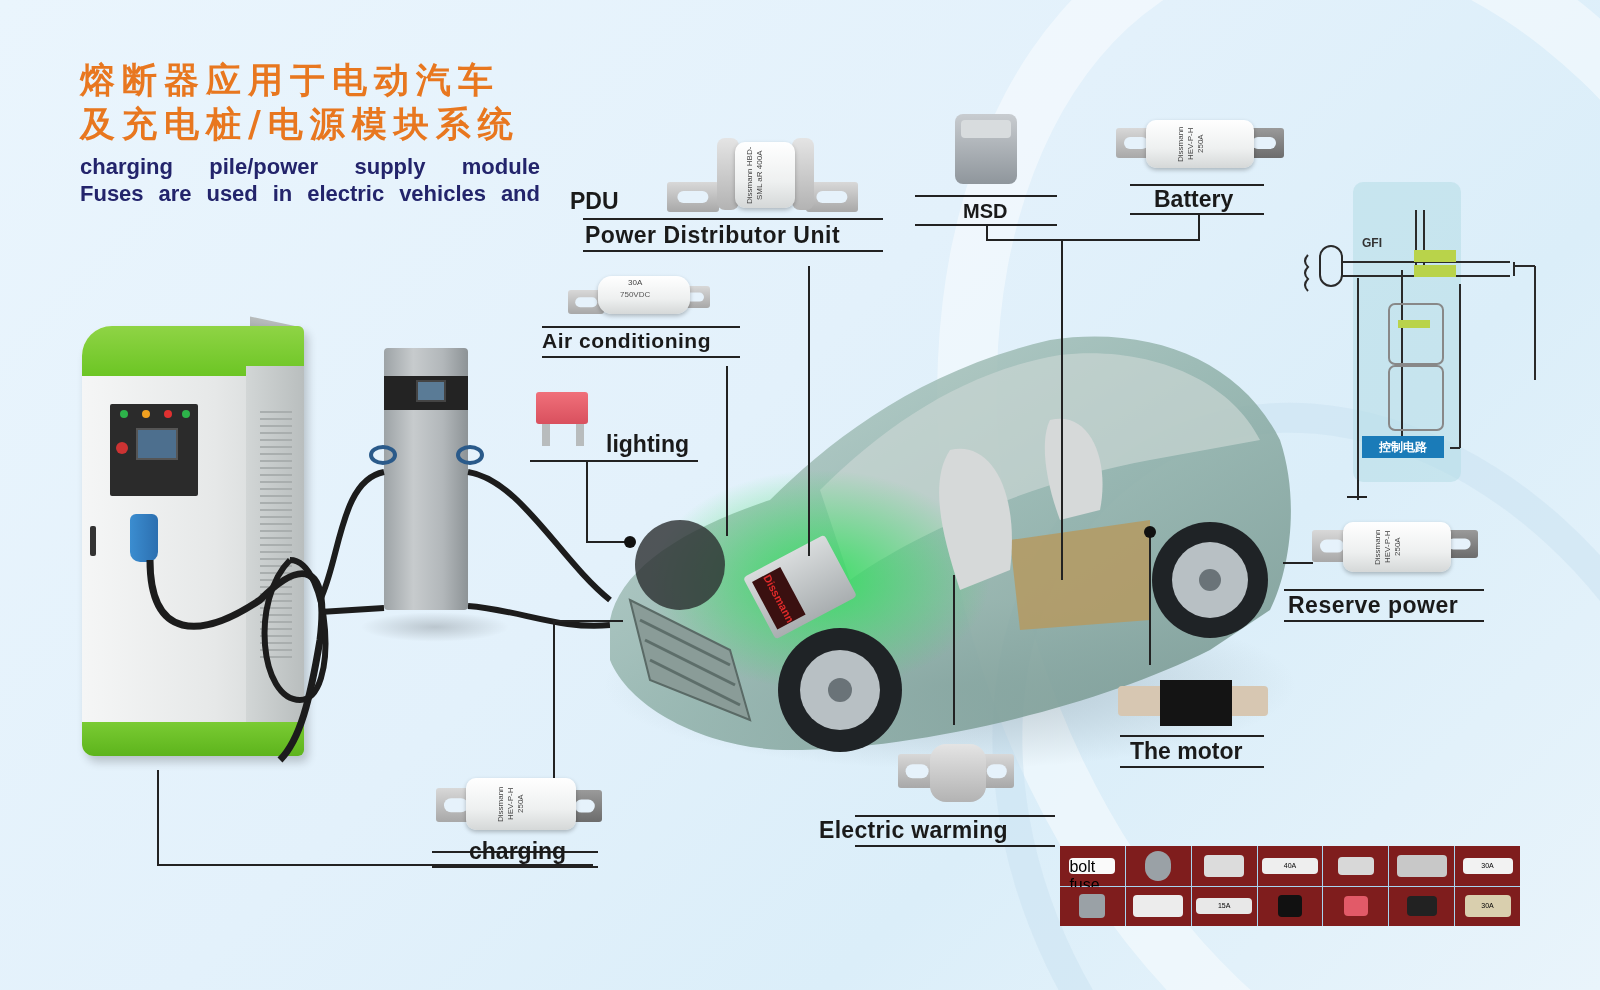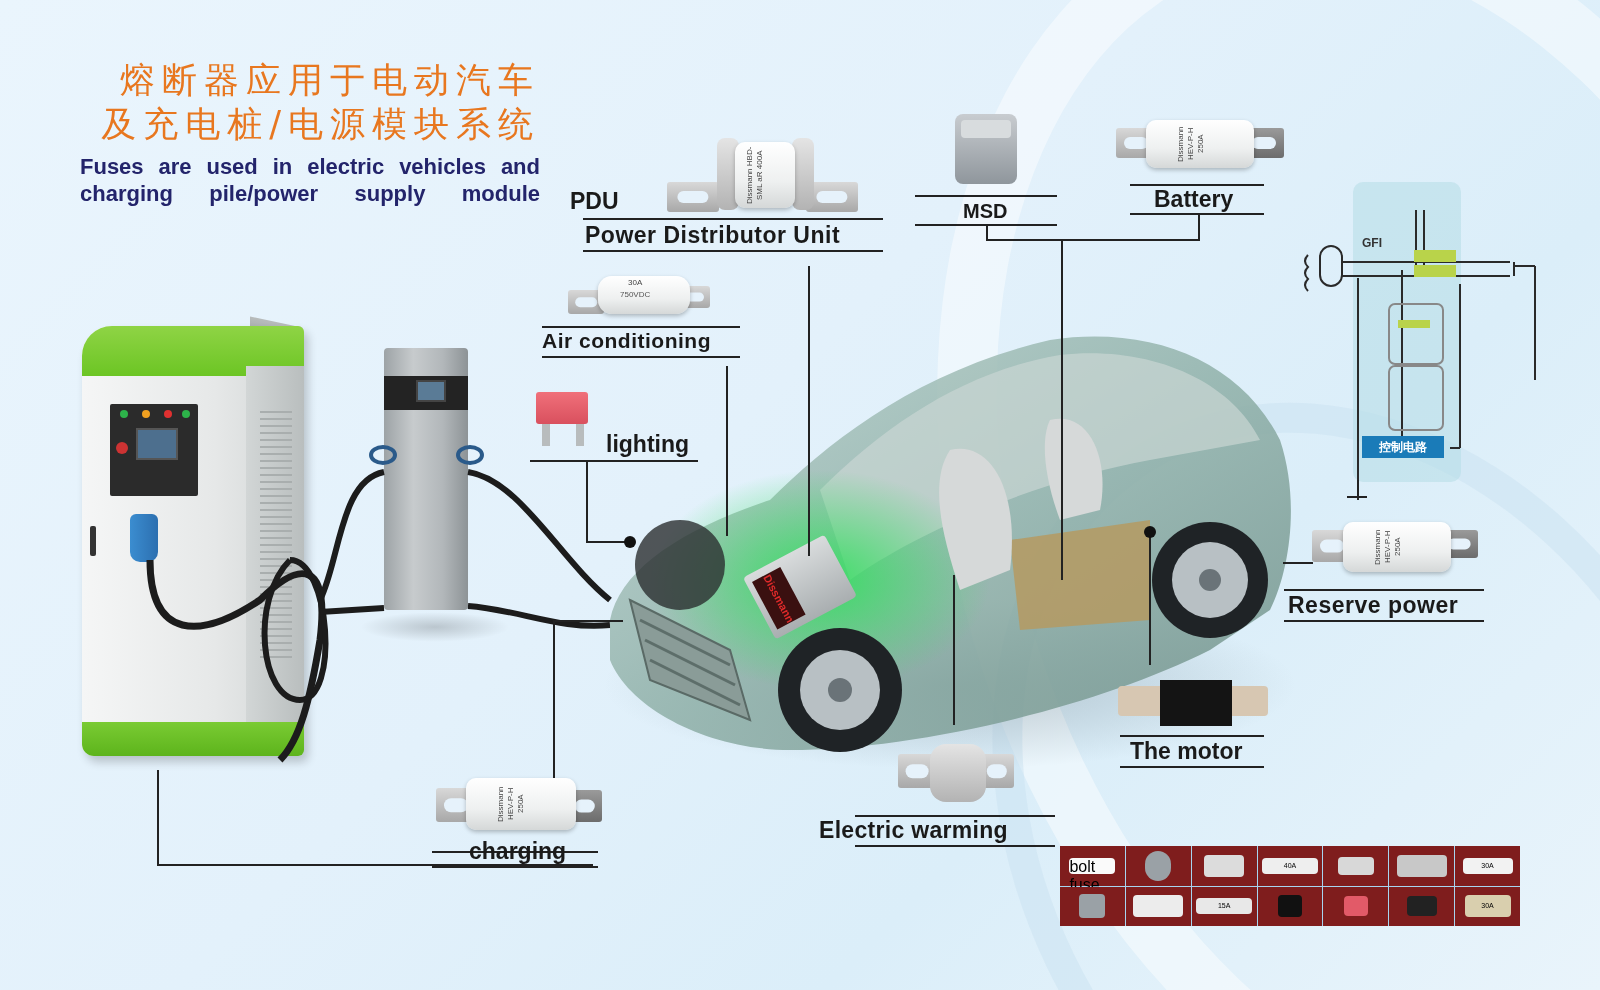--- a/index.html
+++ b/index.html
@@ -8,24 +8,23 @@
     position: relative;
     font-family: "Liberation Sans", "DejaVu Sans", sans-serif;
     background: linear-gradient(135deg, #eaf5fd 0%, #e3f1fb 45%, #dbeef9 70%, #e9f4fb 100%);
   }
   .swoosh { position: absolute; border-radius: 50%; pointer-events: none; }
   .sw1 { right: -260px; top: -120px; width: 900px; height: 1300px; border: 60px solid rgba(255,255,255,0.45); transform: rotate(-18deg); }
   .sw2 { right: -120px; top: 380px; width: 700px; height: 900px; border: 30px solid rgba(200,225,240,0.45); transform: rotate(-30deg); }
 
   .abs { position: absolute; }
   .title-cn {
-    left: 80px; width: 460px; color: #e8771f; font-weight: normal;
+    left: 80px; width: 460px; color: #e8771f; font-weight: bold;
     font-size: 35px; letter-spacing: 7px; line-height: 44px;
     font-family: "DejaVu Sans", sans-serif;
-    text-align: right;
   }
   .title-en {
     left: 80px; top: 153px; width: 460px; color: #23246b; font-weight: bold;
     font-size: 22px; line-height: 27px;
   }
   .title-en span { display: block; }
   .title-en .j { text-align: justify; text-align-last: justify; }
 
   .label {
     position: absolute; font-weight: bold; color: #1a1a1a; font-size: 23px;
@@ -110,22 +109,22 @@
 </style>
 </head>
 <body>
 
 <div class="swoosh sw1"></div>
 <div class="swoosh sw2"></div>
 
 <div class="abs title-cn" style="top:58px;">熔断器应用于电动汽车</div>
 <div class="abs title-cn" style="top:102px;">及充电桩/电源模块系统</div>
 <div class="abs title-en">
+  <span class="j">charging  pile/power  supply  module</span>
   <span class="j">Fuses are used in electric vehicles and</span>
-  <span class="j">charging  pile/power  supply  module</span>
 </div>
 
 <div class="abs lid"></div>
 <div class="abs charger-main">
   <div class="top-band"></div>
   <div class="side"></div>
   <div class="vent"></div>
   <div class="panel">
     <div class="led" style="left:10px;background:#2db34a;"></div>
     <div class="led" style="left:32px;background:#f0a020;"></div>

